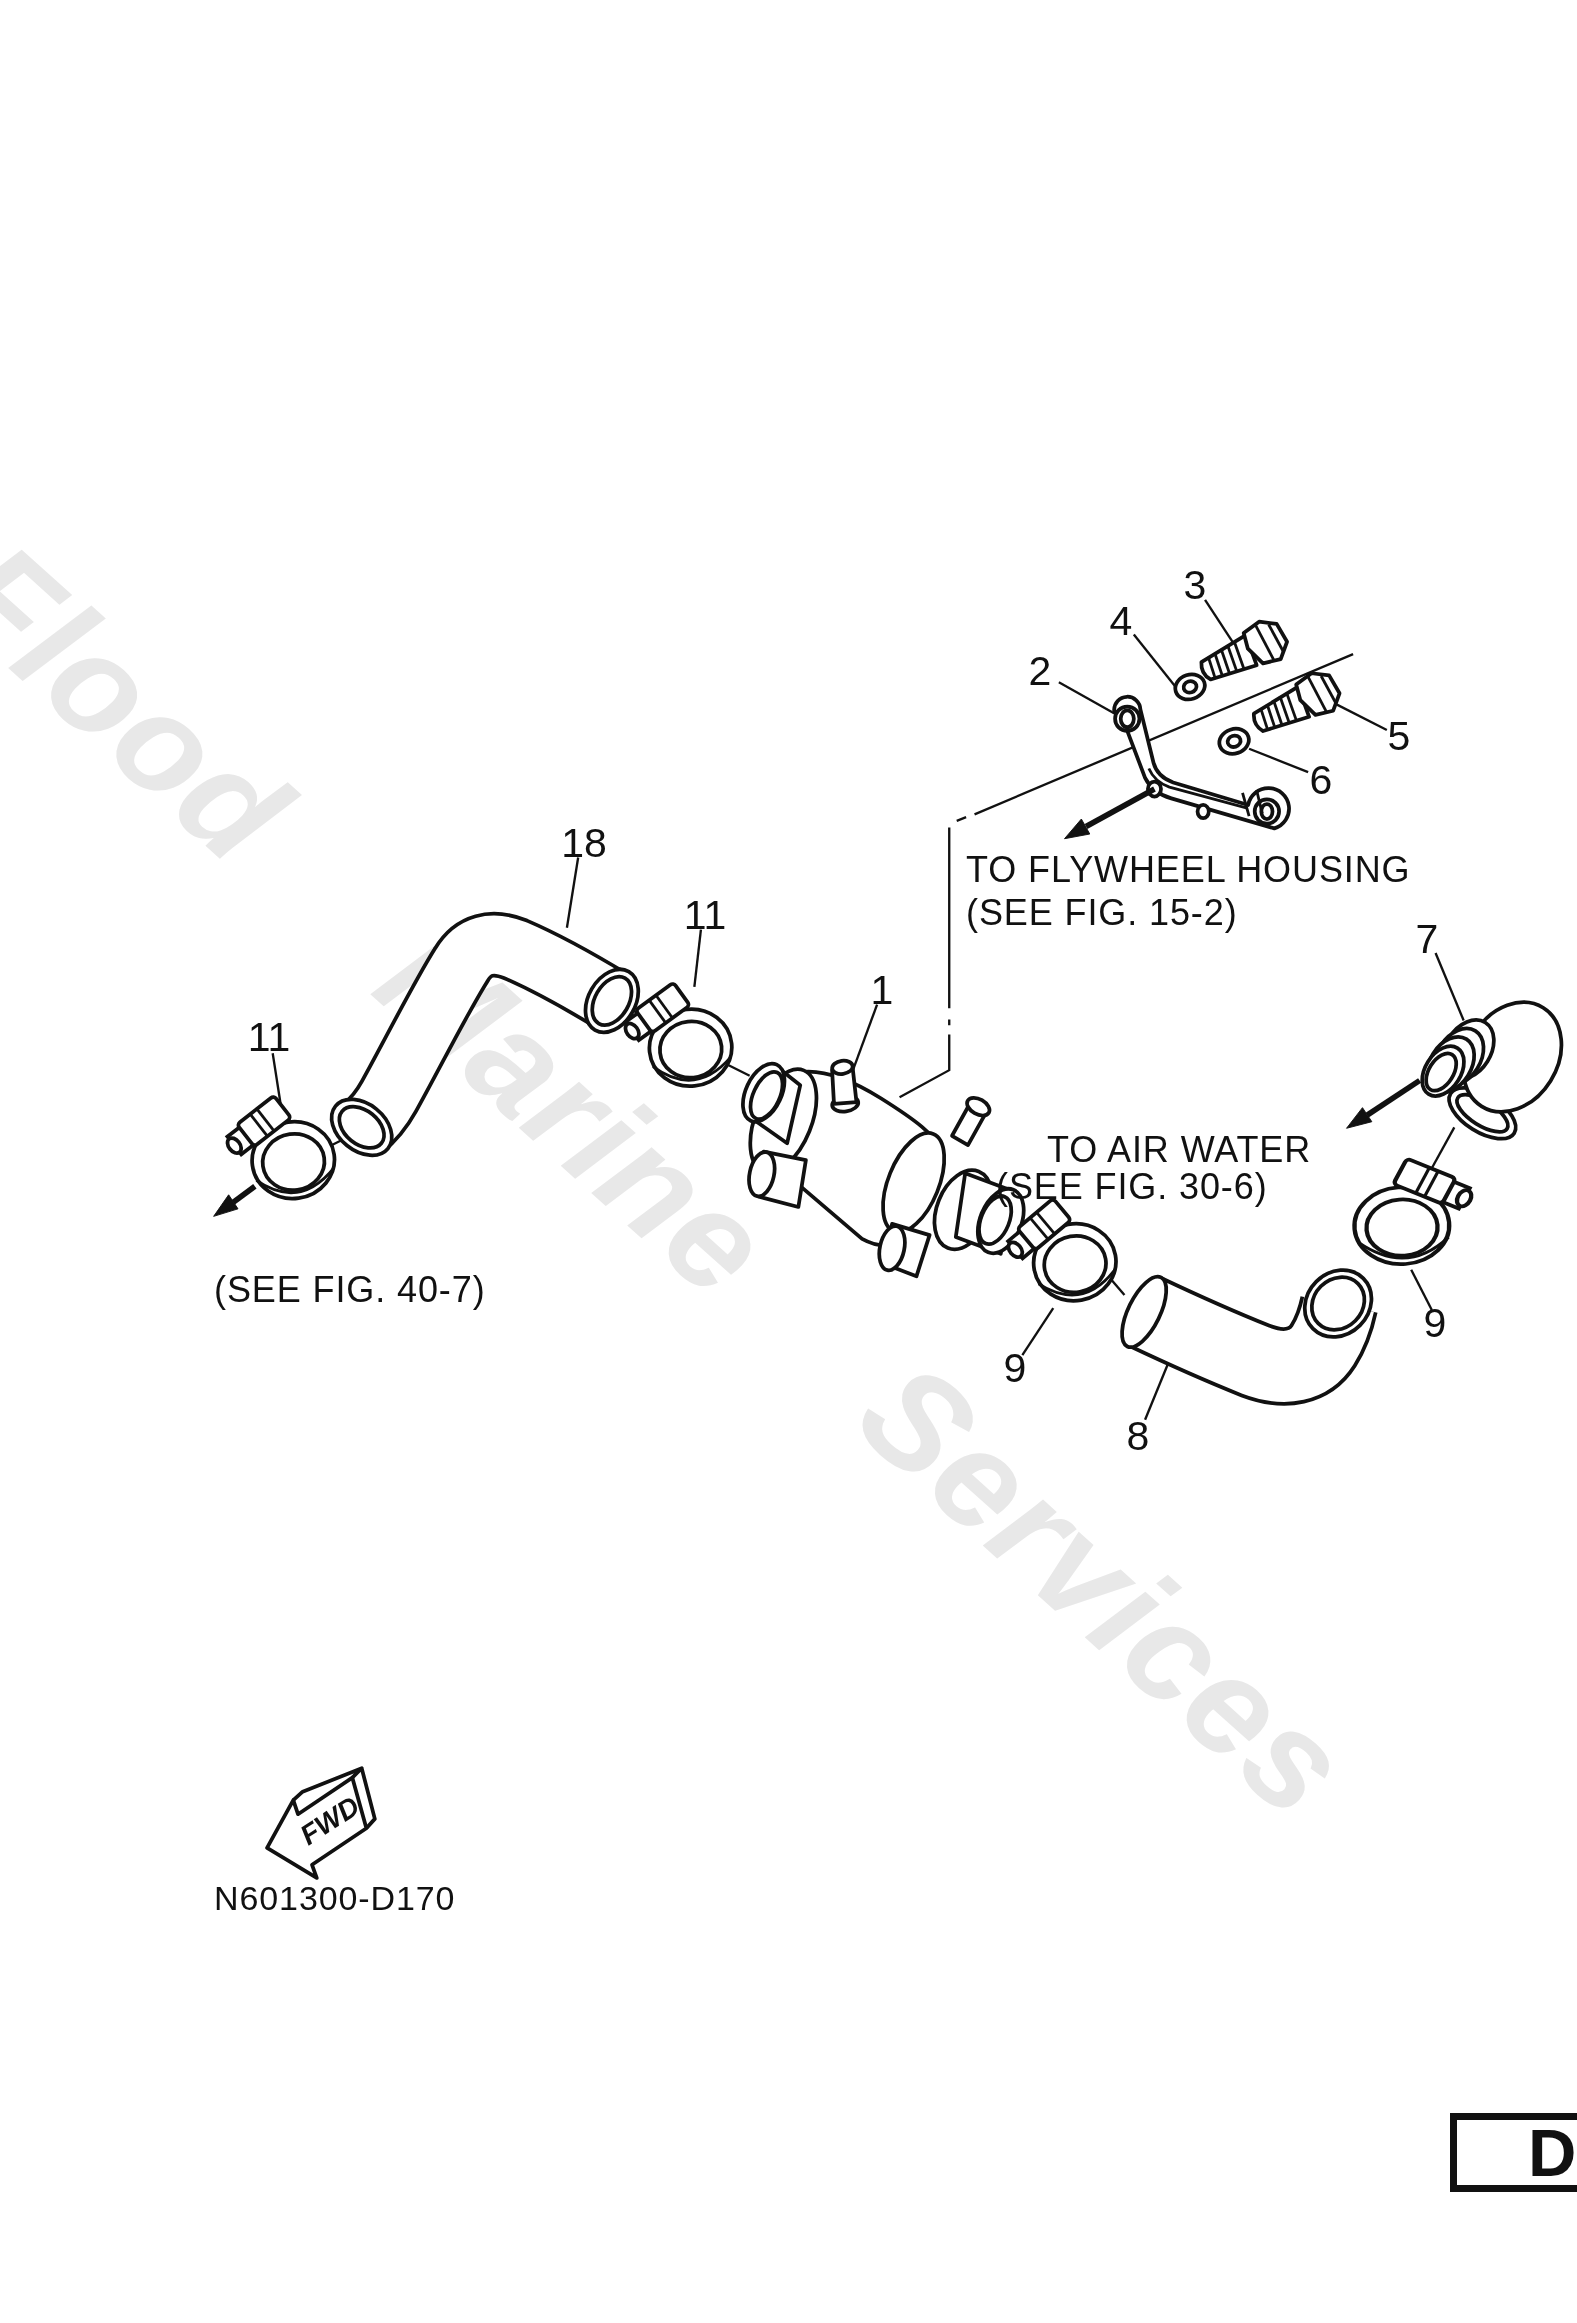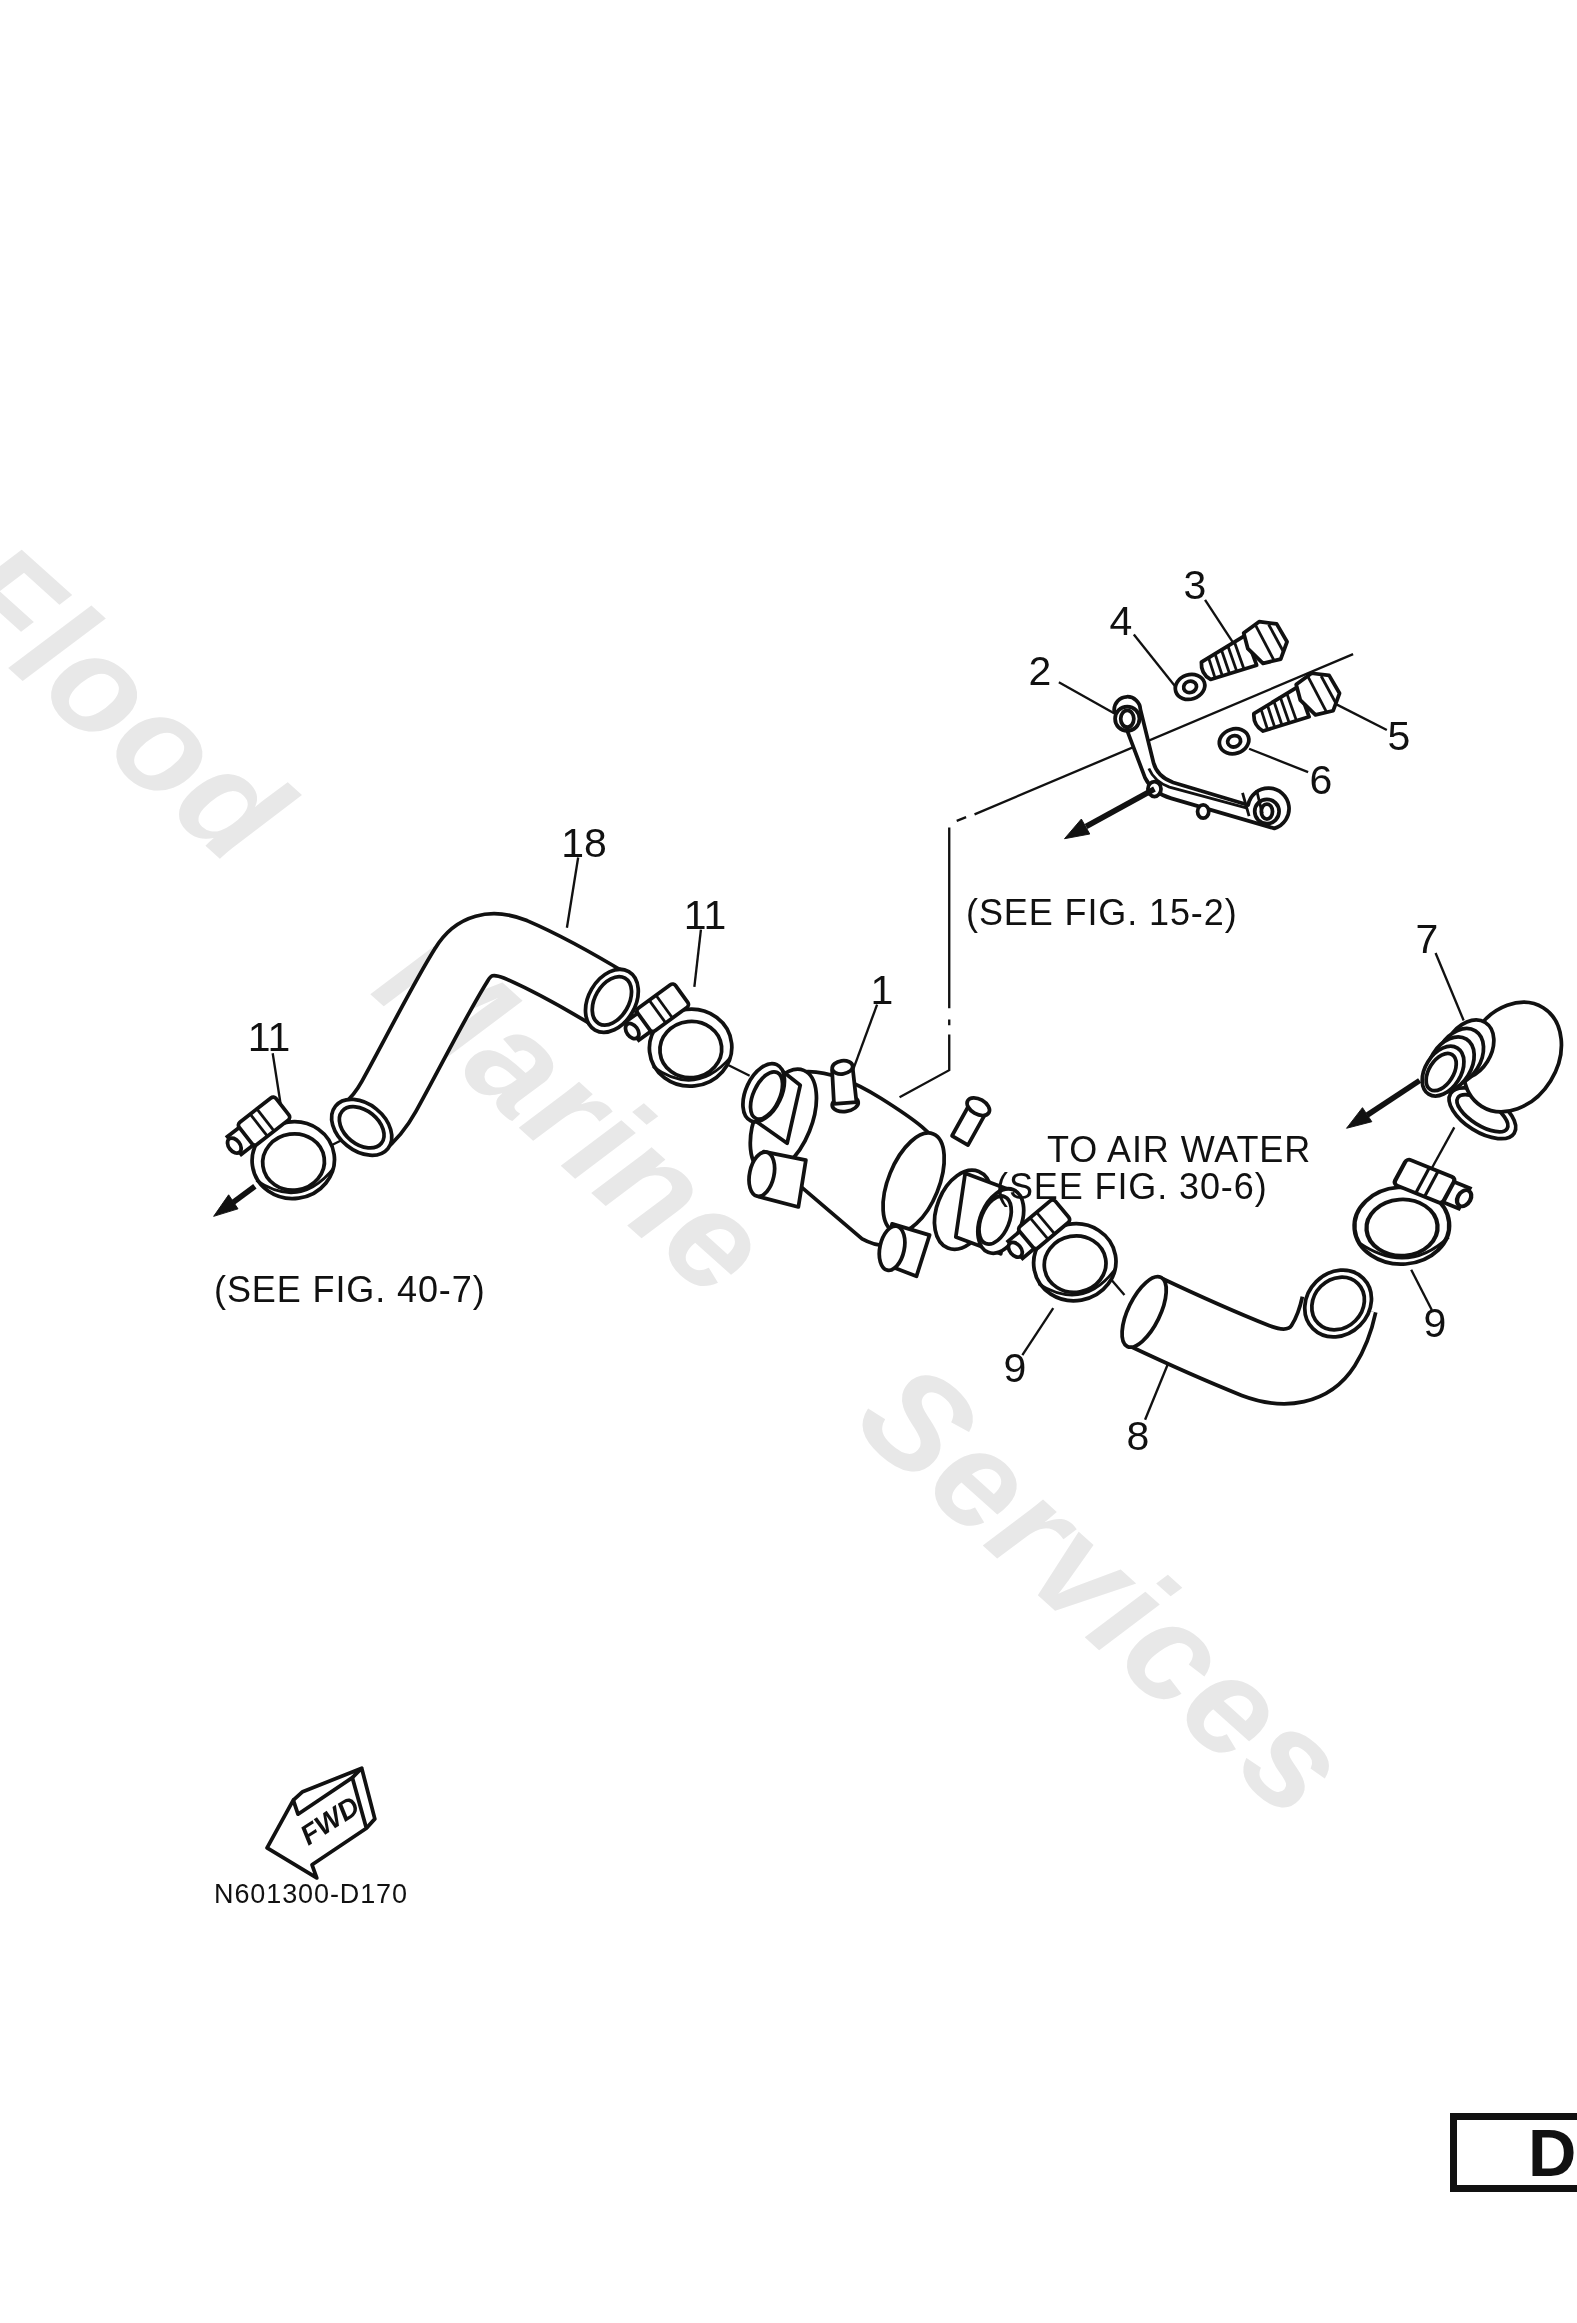--- a/index.html
+++ b/index.html
@@ -22,21 +22,21 @@
     position:absolute;font-size:36px;letter-spacing:0.9px;
     white-space:nowrap;color:#111;z-index:2;
   }
   .fwd-text{
     position:absolute;left:330px;top:1821px;z-index:2;
     transform:translate(-50%,-50%) rotate(-33deg);
     font-size:28px;font-weight:900;font-style:italic;color:#111;
   }
   .drawing-no{
     position:absolute;left:214px;top:1879px;z-index:2;
-    font-size:27px;letter-spacing:0.9px;color:#111;
+    font-size:34px;letter-spacing:0.9px;color:#111;
   }
   .page-letter-box{
     position:absolute;left:1450px;top:2113px;width:141px;height:79px;
     border:7.5px solid #111;box-sizing:border-box;z-index:2;background:#fff;
     display:flex;align-items:center;justify-content:flex-end;padding-right:7.5px;
   }
   .page-letter-box span{font-size:67px;font-weight:bold;color:#111;line-height:1;}
 </style>
 </head>
 <body>
@@ -214,20 +214,21 @@
   <div class="num" style="left:1399px;top:736px">5</div>
   <div class="num" style="left:1321px;top:780px">6</div>
   <div class="num" style="left:1427px;top:939px">7</div>
   <div class="num" style="left:1138px;top:1436px">8</div>
   <div class="num" style="left:1015px;top:1368px">9</div>
   <div class="num" style="left:1435px;top:1323px">9</div>
   <div class="num" style="left:584px;top:843px">18</div>
   <div class="num" style="left:269px;top:1037px">11</div>
   <div class="num" style="left:705px;top:915px">11</div>
 
+  <div class="lbl" style="left:966px;top:849px">TO FLYWHEEL HOUSING</div>
   <div class="lbl" style="left:966px;top:892px">(SEE FIG. 15-2)</div>
 
   <div class="lbl" style="left:1047px;top:1129px">TO AIR WATER</div>
   <div class="lbl" style="left:996px;top:1166px">(SEE FIG. 30-6)</div>
 
   <div class="lbl" style="left:214px;top:1269px">(SEE FIG. 40-7)</div>
 
   <div class="fwd-text">FWD</div>
 
   <div class="drawing-no">N601300-D170</div>

